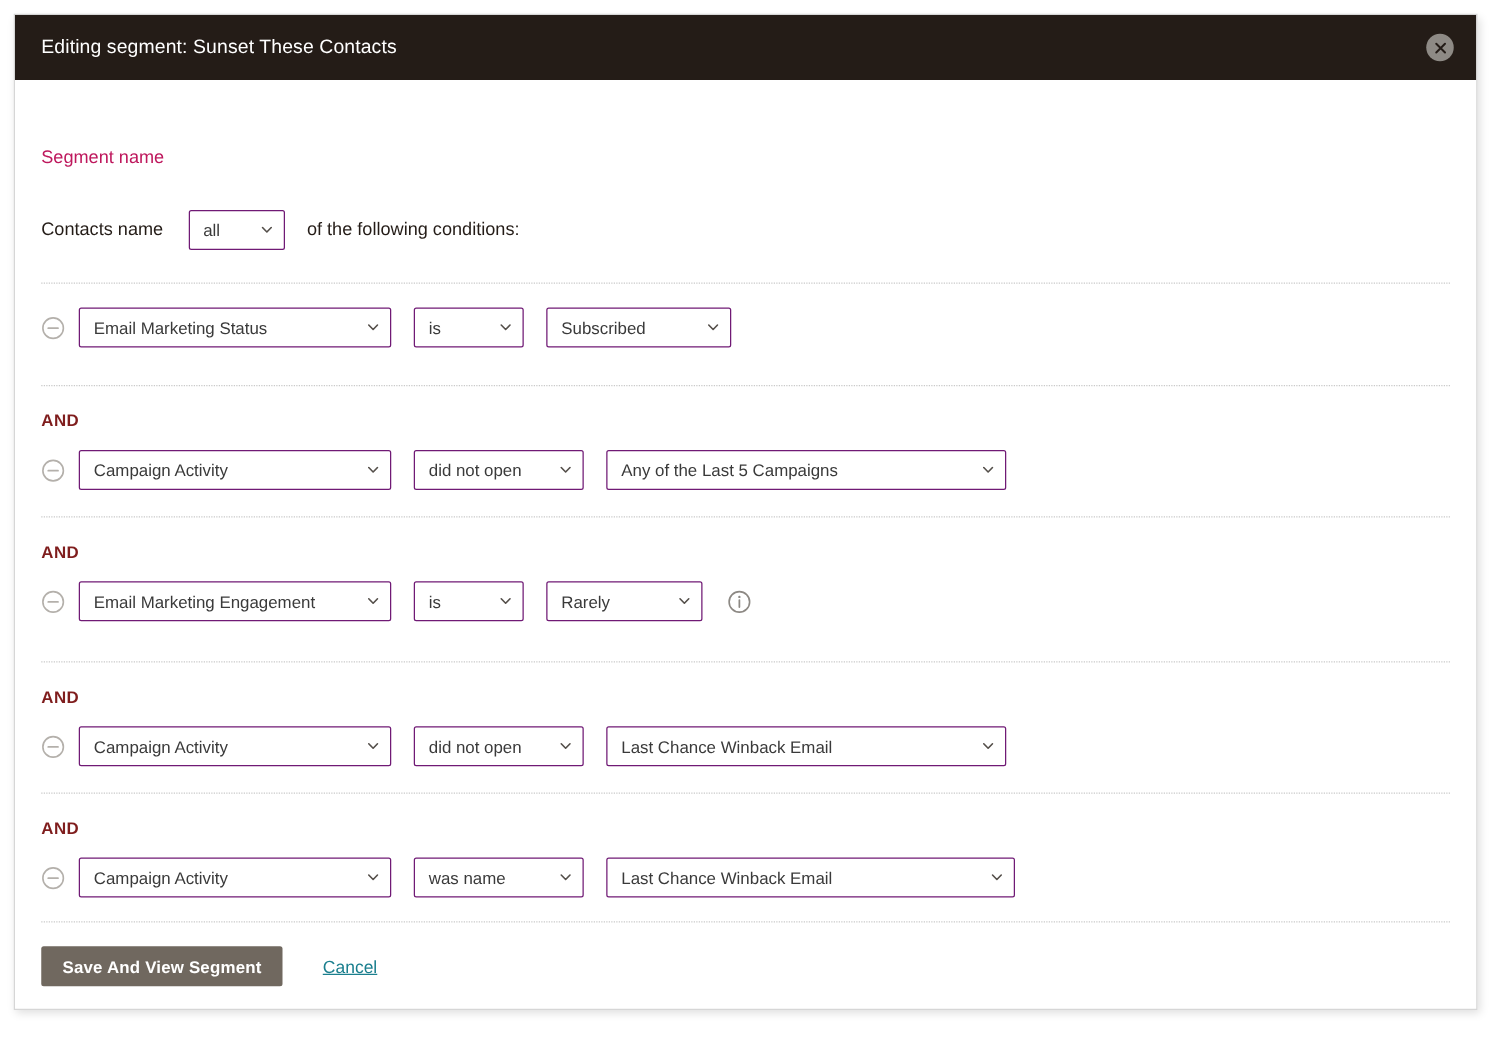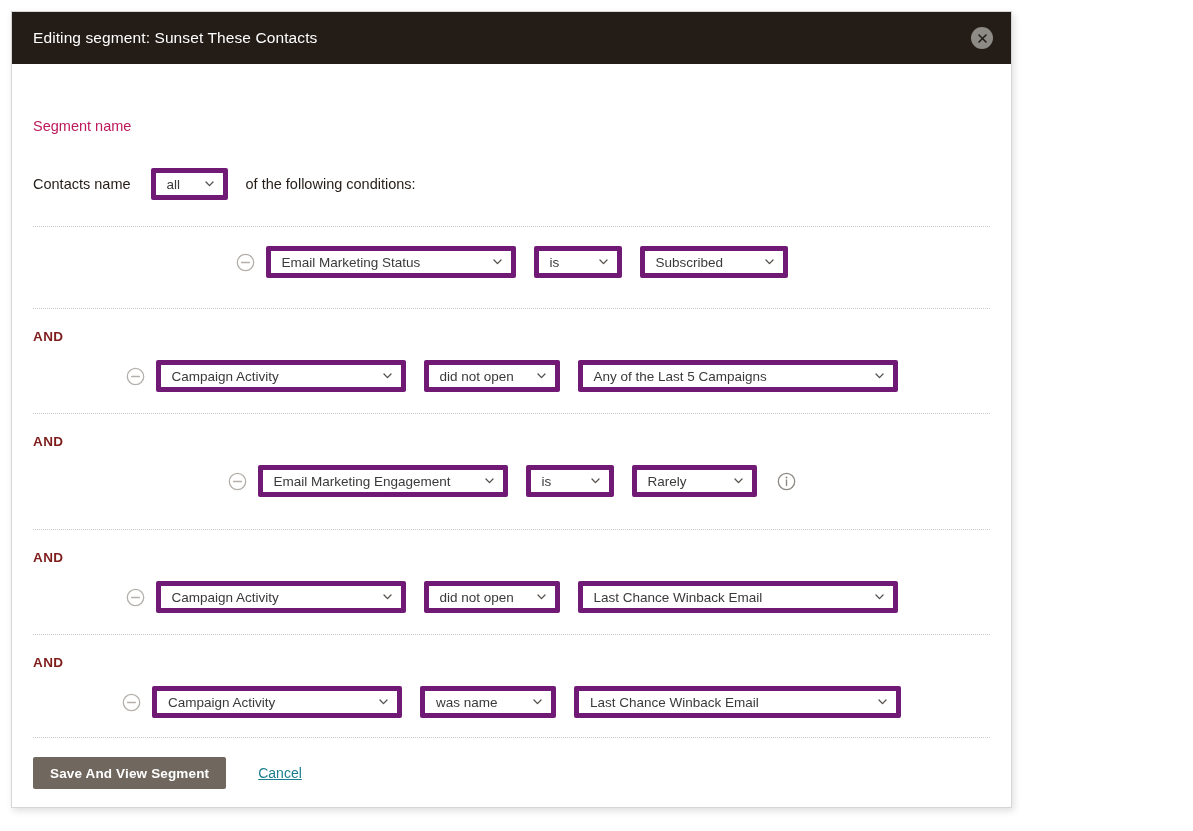--- a/index.html
+++ b/index.html
@@ -12,21 +12,21 @@
     background: #ffffff;
     font-family: "Liberation Sans", sans-serif;
     -webkit-font-smoothing: antialiased;
   }
 
   
   #modal-card {
     position: absolute;
     left: 11px;
     top: 11px;
-    width: 1001px;
+    width: 1171px;
     height: 797px;
     background: #ffffff;
     border: 1px solid #d6d6d6;
     box-sizing: border-box;
     box-shadow: 2px 3px 7px rgba(0,0,0,0.13);
     overflow: hidden;
   }
 
   
   #modal-header {
@@ -103,21 +103,21 @@
   }
   #match-row .trail-text { margin-left: 18px; }
 
   
   .select-box {
     position: relative;
     display: inline-flex;
     align-items: center;
     height: 32px;
     box-sizing: border-box;
-    border: 5px solid #701a75;
+    border: 1px solid #701a75;
     border-radius: 2px;
     background: #ffffff;
     padding: 0 26px 0 11px;
     cursor: pointer;
     font-size: 13.5px;
     color: #3a3a3a;
     white-space: nowrap;
     overflow: hidden;
   }
   .select-box .caret {
@@ -144,21 +144,20 @@
   .and-label {
     font-size: 13.5px;
     font-weight: 700;
     color: #7f1d1d;
     letter-spacing: 0.4px;
   }
 
   .condition-row {
     display: flex;
     align-items: center;
-    justify-content: center;
   }
 
   .remove-icon {
     width: 19px;
     height: 19px;
     flex: 0 0 auto;
     margin-right: 11px;
     cursor: pointer;
   }
   .remove-icon svg, .info-icon svg { display: block; }

